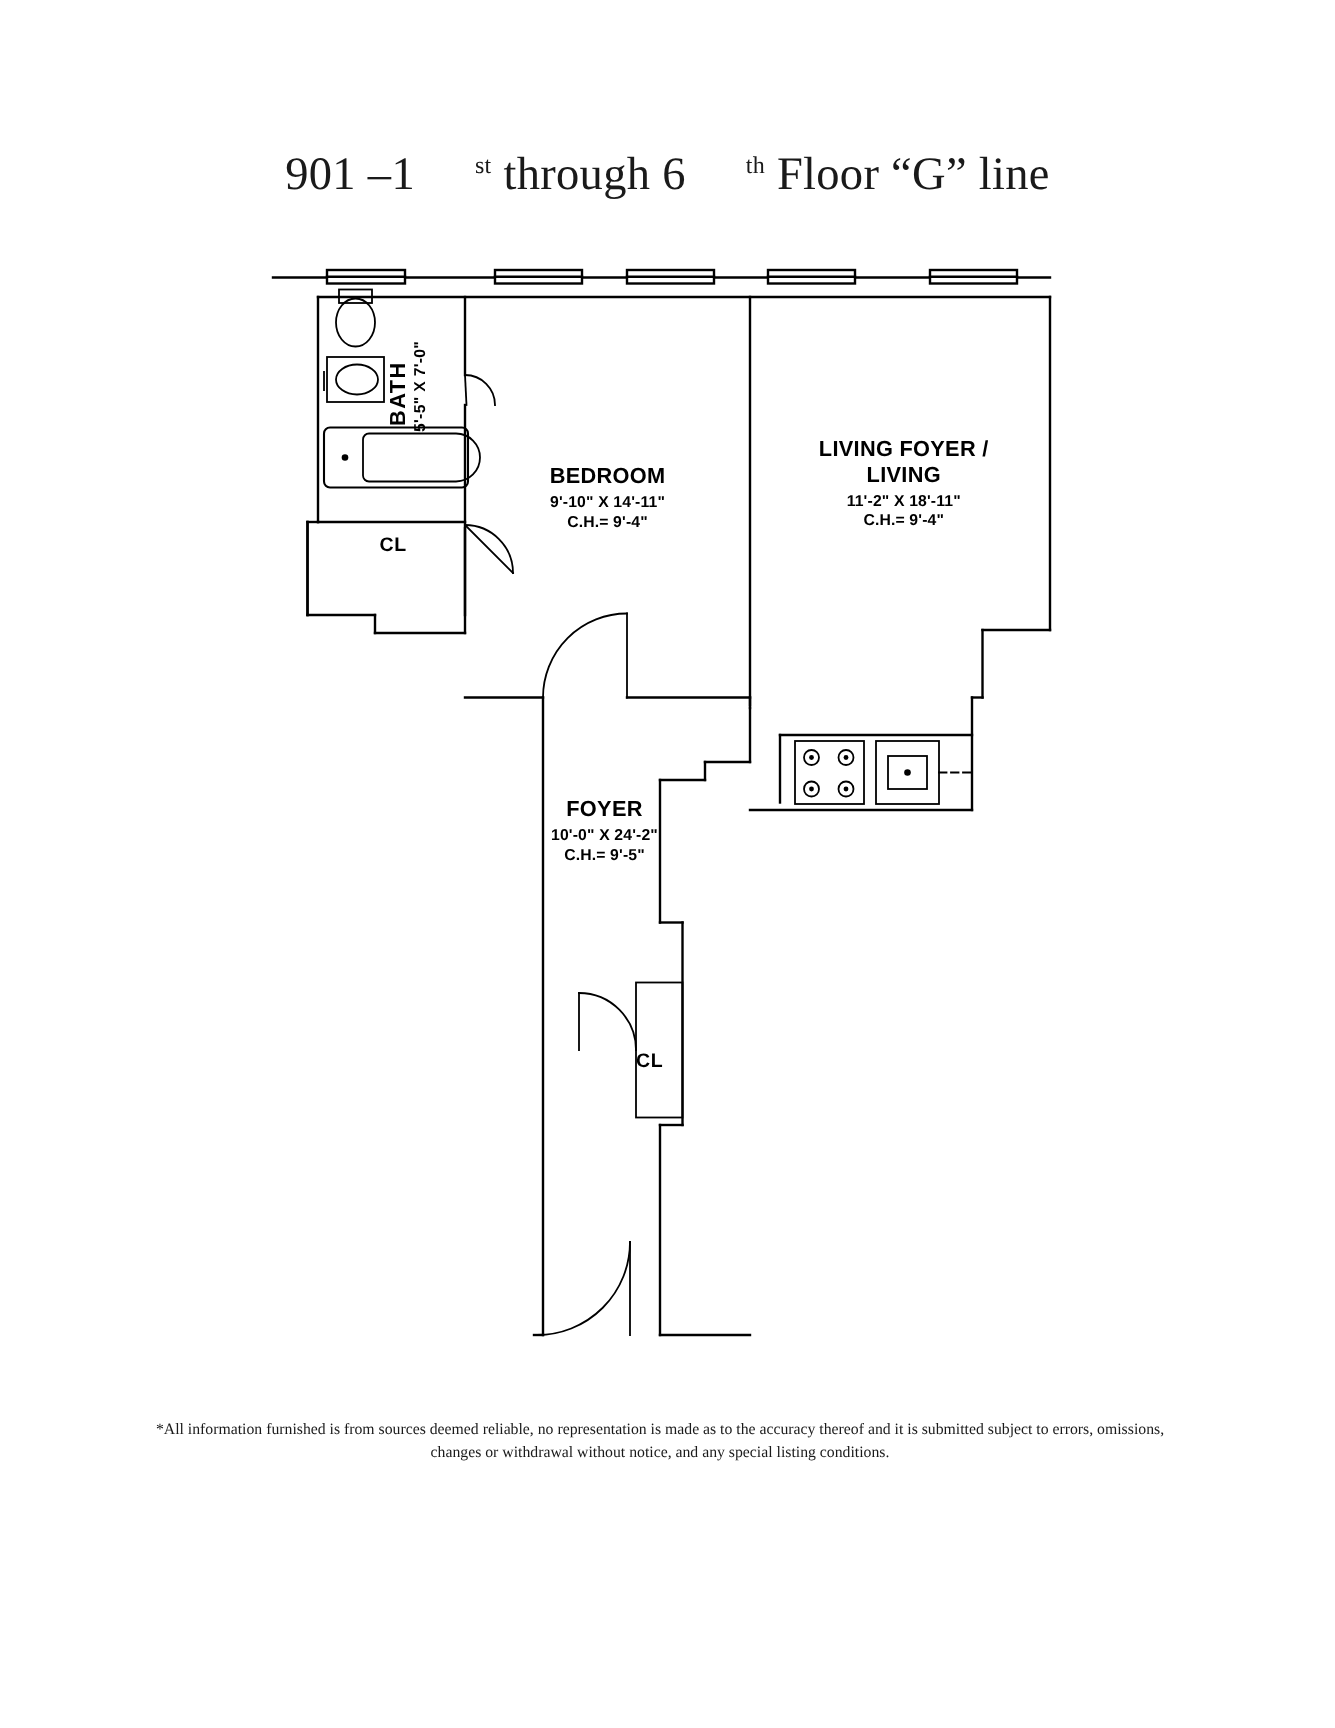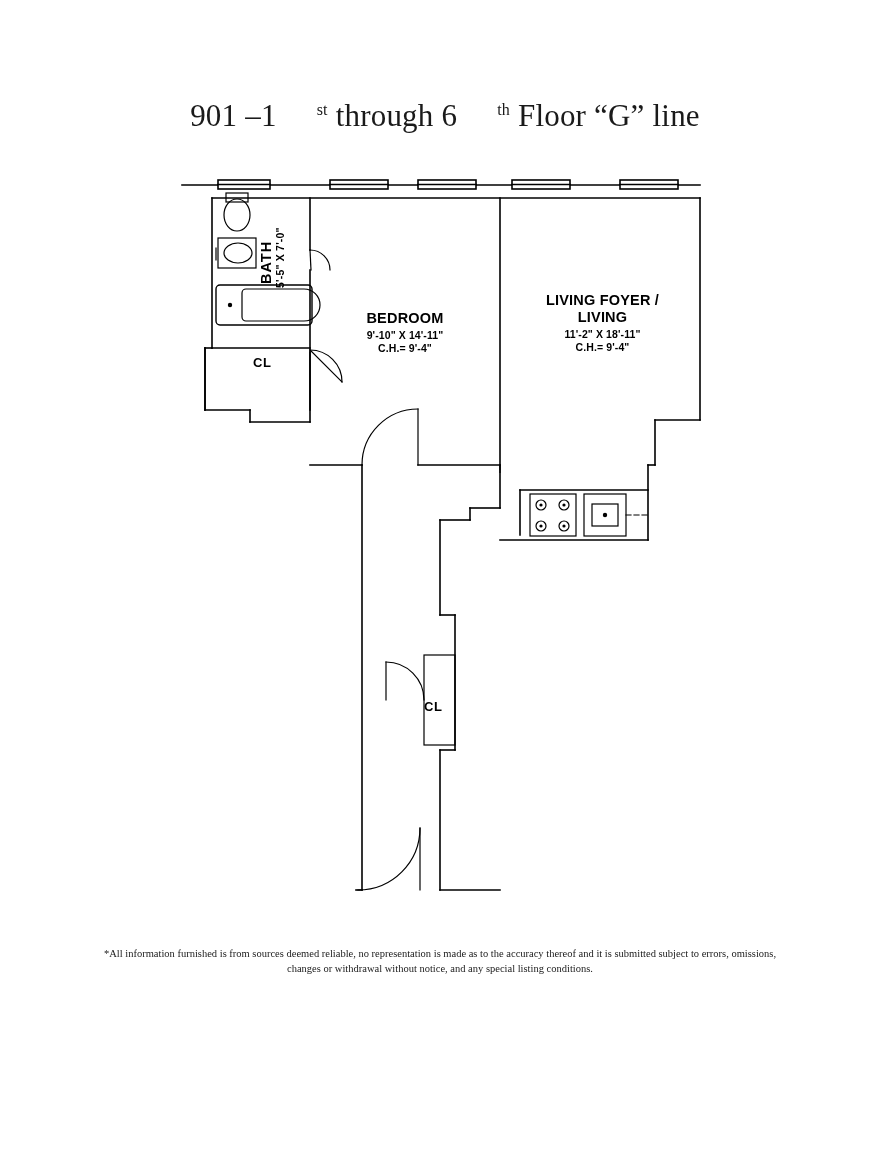--- a/index.html
+++ b/index.html
@@ -244,20 +244,25 @@
     <div class="room-dims" style="margin-top:0;">C.H.= 9'-4"</div>
   </div>
 
   <div class="room-label" style="left:495px; top:292px; width:215px;">
     <div class="room-name">LIVING FOYER /</div>
     <div class="room-name">LIVING</div>
     <div class="room-dims">11'-2" X 18'-11"</div>
     <div class="room-dims" style="margin-top:0;">C.H.= 9'-4"</div>
   </div>
 
+  <div class="room-label" style="left:305px; top:532px; width:196px;">
+    <div class="room-name">FOYER</div>
+    <div class="room-dims">10'-0" X 24'-2"</div>
+    <div class="room-dims" style="margin-top:0;">C.H.= 9'-5"</div>
+  </div>
 
   <div class="cl-label" style="left:253px; top:355px;">CL</div>
 
   <div class="cl-label" style="left:424px; top:699px;">CL</div>
 
   <div id="disclaimer">*All information furnished is from sources deemed reliable, no representation is made as to the accuracy thereof and it is submitted subject to errors, omissions, changes or withdrawal without notice, and any special listing conditions.</div>
 
 </div>
 
 </body></html>

